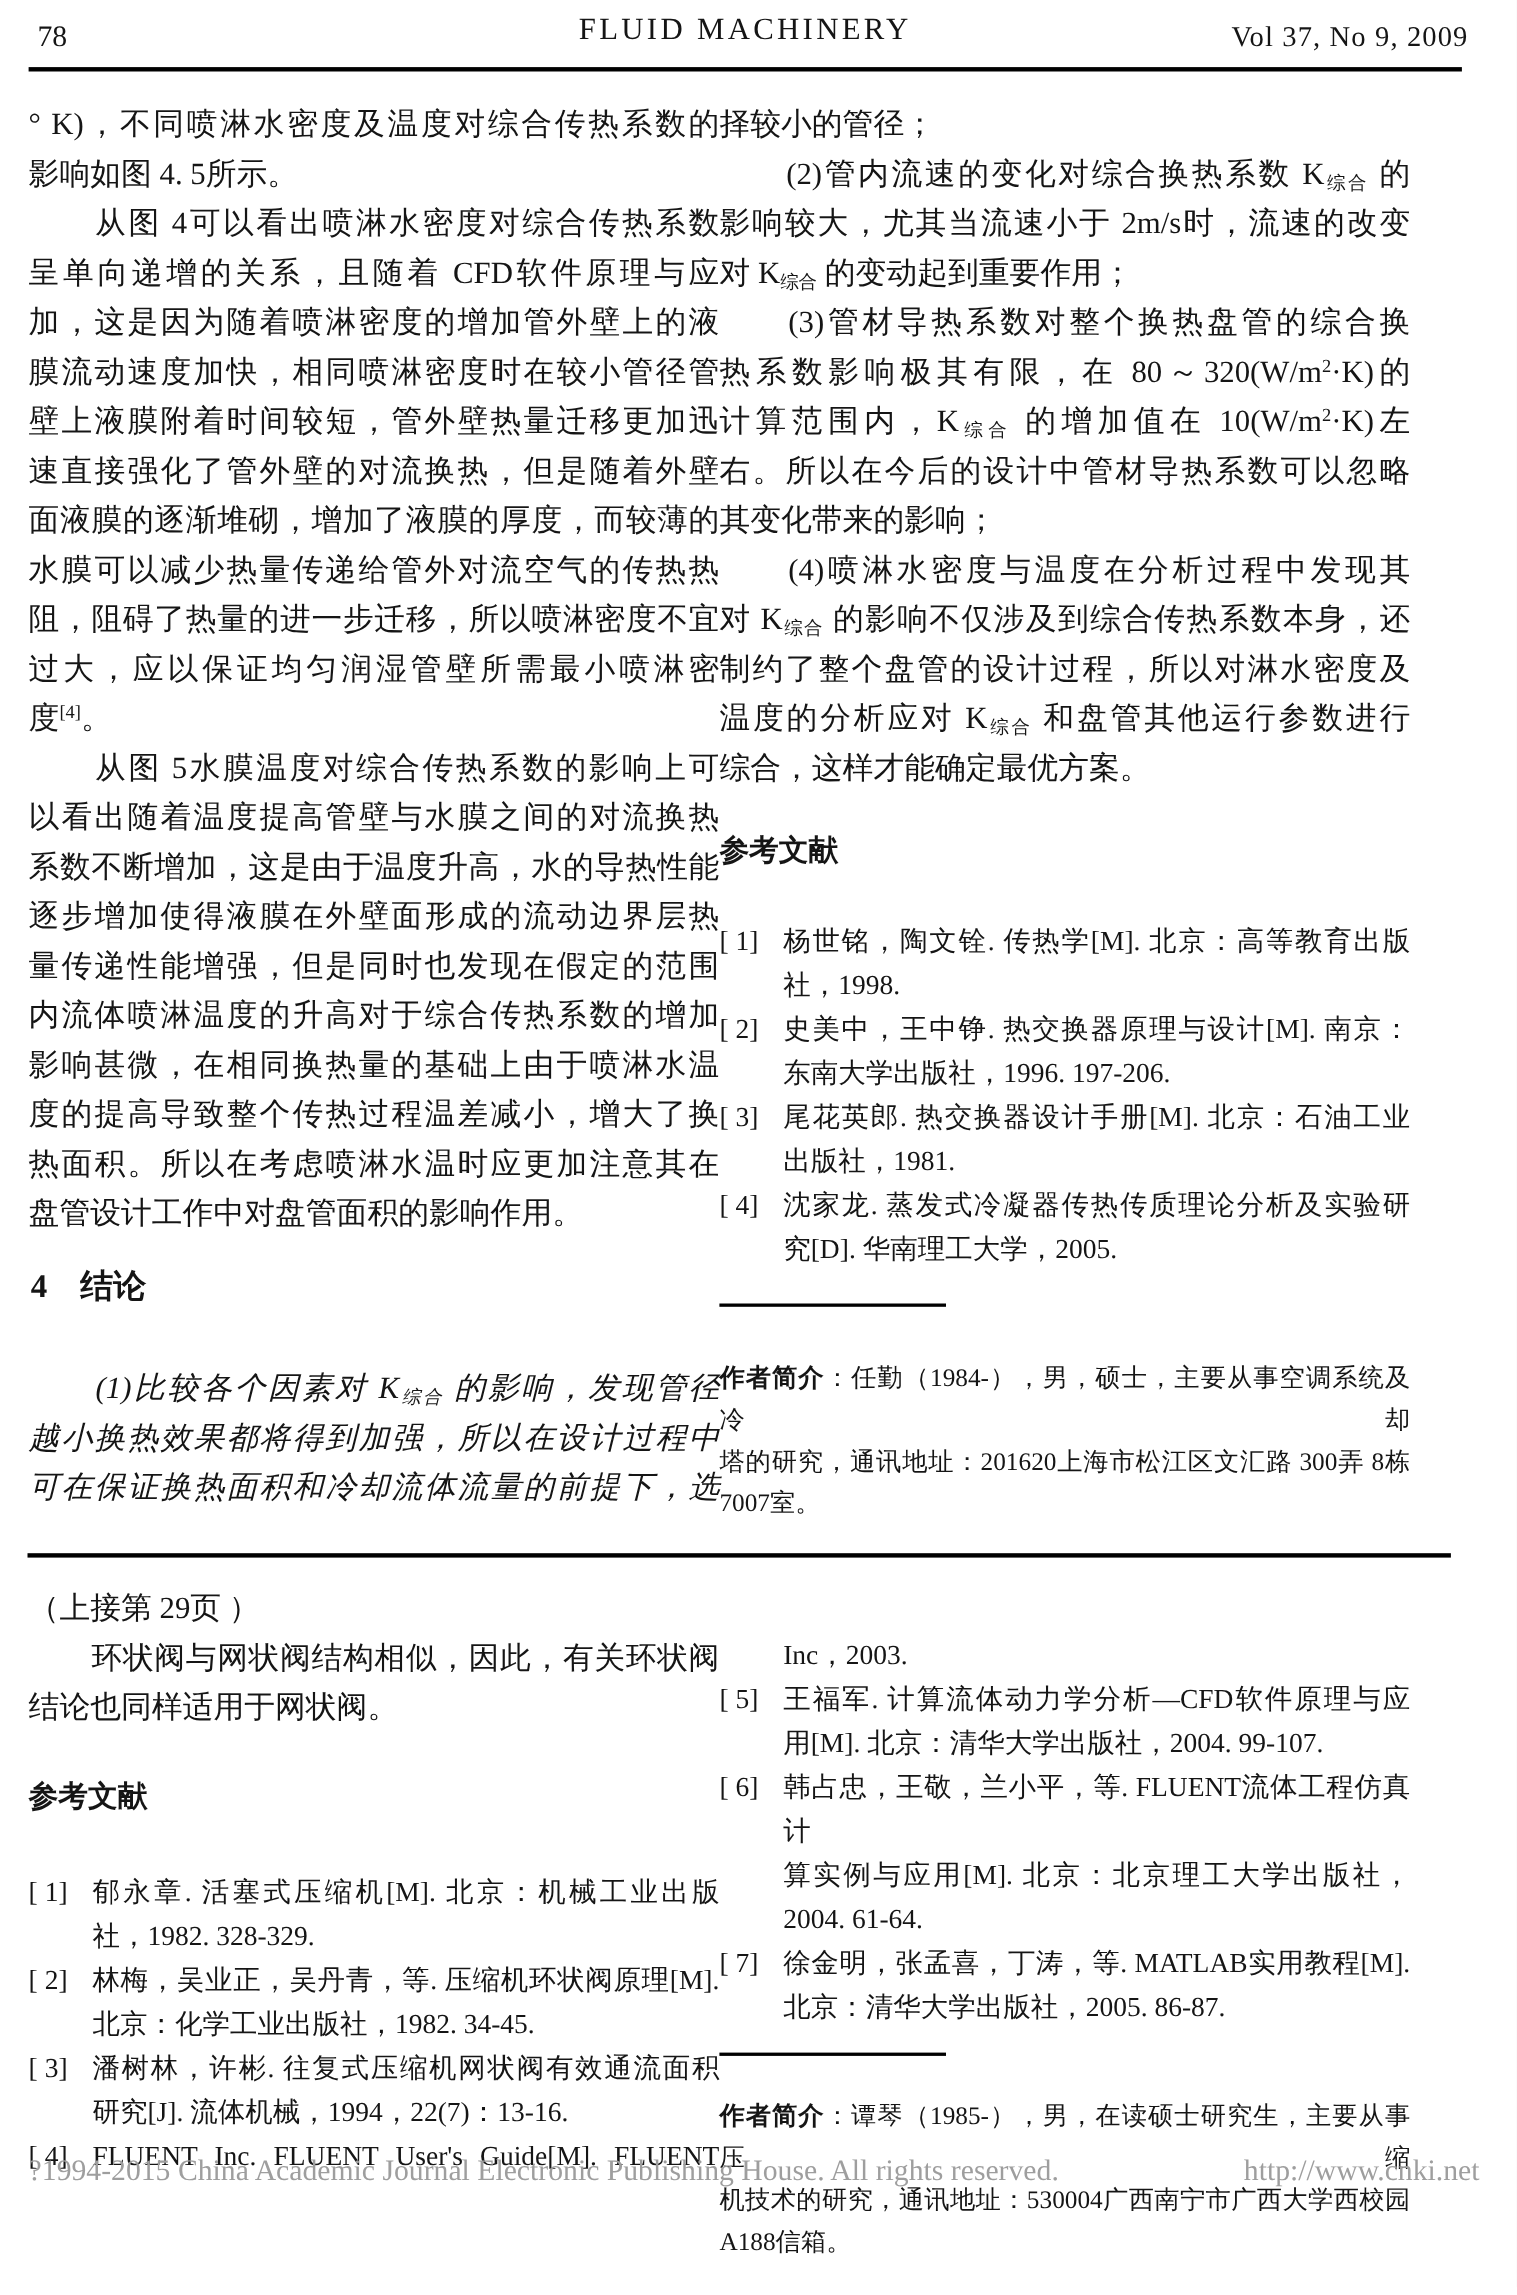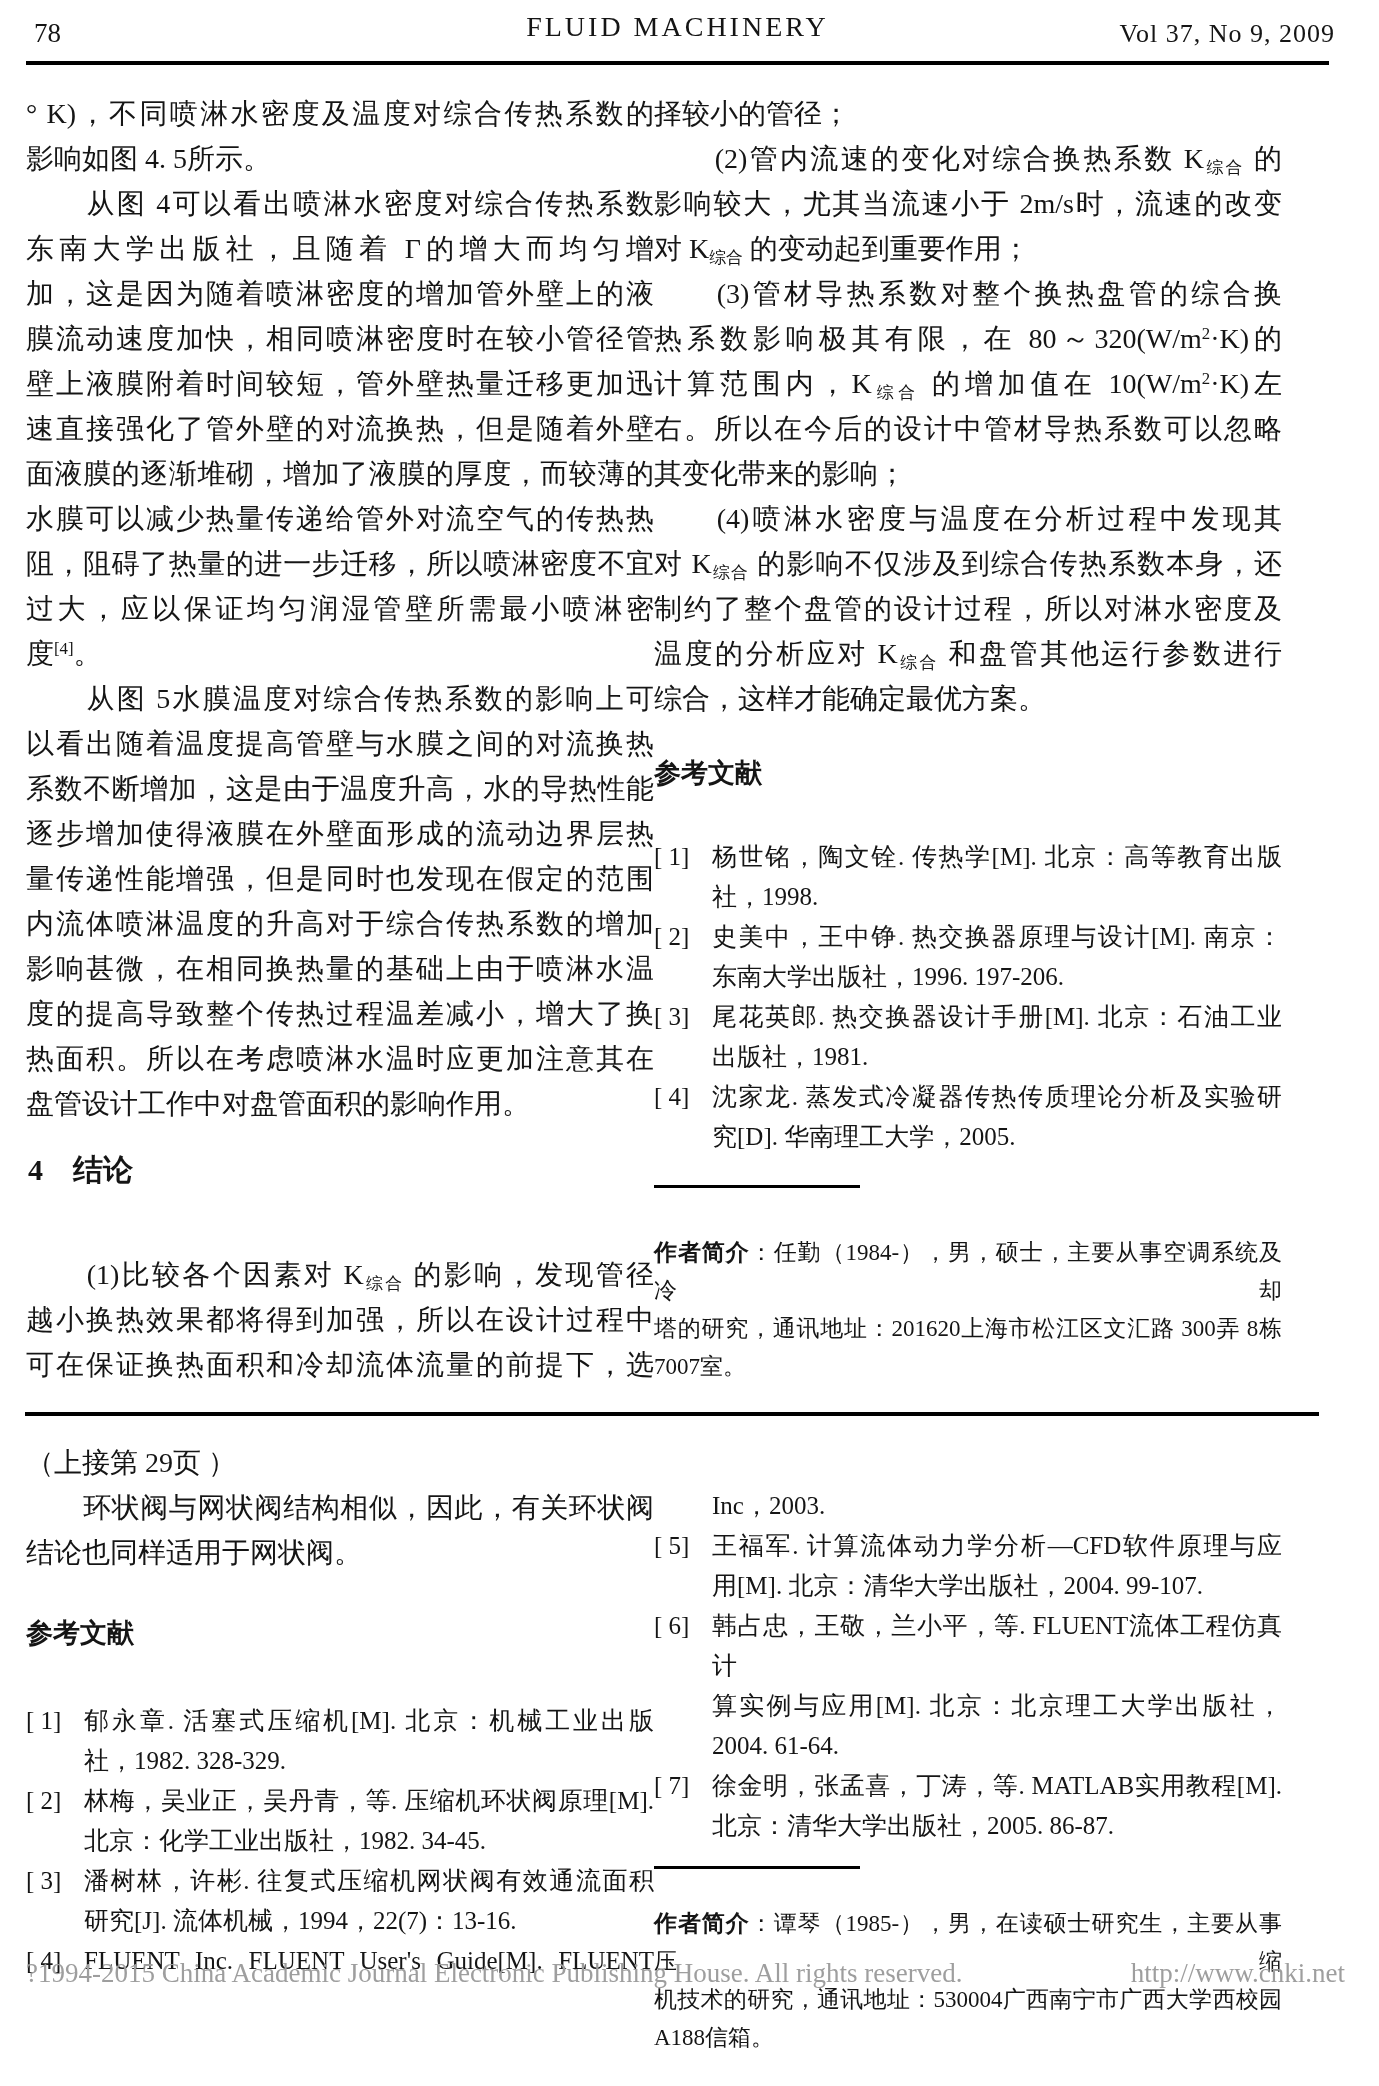--- a/index.html
+++ b/index.html
@@ -39,21 +39,21 @@
   .body .line.end{text-align-last:left;}
   .a1-body{margin-top:26px;}
   .a2-body{margin-top:24px;}
   sub{font-size:0.60em;vertical-align:-0.28em;line-height:0;}
   sup{font-size:0.60em;vertical-align:0.55em;line-height:0;}
   
   .sec-heading{font-size:30px;font-weight:bold;margin:22px 0 0 2px;line-height:44px;}
   .ref-heading{font-size:27px;font-weight:bold;line-height:40px;}
   .h-ref1{margin-top:32px;}
   .h-ref2{margin-top:38px;}
-  .conclusion{margin-top:60px;}
+  .conclusion{margin-top:48px;font-style:italic;}
   
   .refs{font-size:25px;}
   .refs .ref-row{display:flex;}
   .refs .ref-num{flex:0 0 58px;line-height:40px;}
   .refs .ref-text{
     flex:1;line-height:40px;
     text-align:justify;text-align-last:justify;
   }
   .refs .ref-text.end{text-align-last:left;}
   .refs1{margin-top:44px;}
@@ -92,21 +92,21 @@
 
     <div class="col">
       <div class="body a1-body">
 
           <div class="line">° K)，不同喷淋水密度及温度对综合传热系数的</div>
 
           <div class="line end">影响如图 4. 5所示。</div>
 
           <div class="line">　　从图 4可以看出喷淋水密度对综合传热系数</div>
 
-          <div class="line">东南大学出版社，且随着 Γ的增大而均匀增</div>
+          <div class="line">呈单向递增的关系，且随着 CFD软件原理与应</div>
 
           <div class="line">加，这是因为随着喷淋密度的增加管外壁上的液</div>
 
           <div class="line">膜流动速度加快，相同喷淋密度时在较小管径管</div>
 
           <div class="line">壁上液膜附着时间较短，管外壁热量迁移更加迅</div>
 
           <div class="line">速直接强化了管外壁的对流换热，但是随着外壁</div>
 
           <div class="line">面液膜的逐渐堆砌，增加了液膜的厚度，而较薄的</div>

